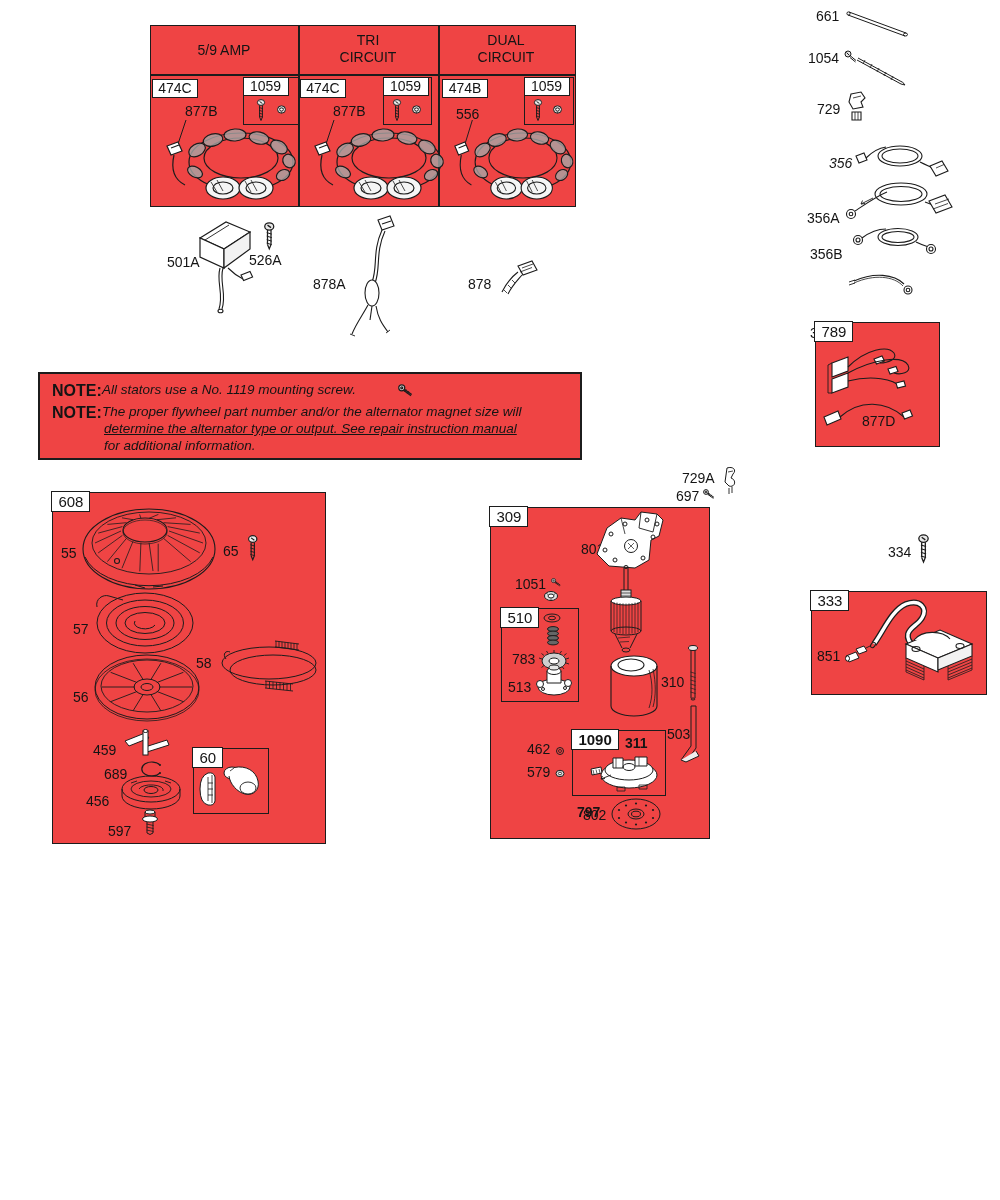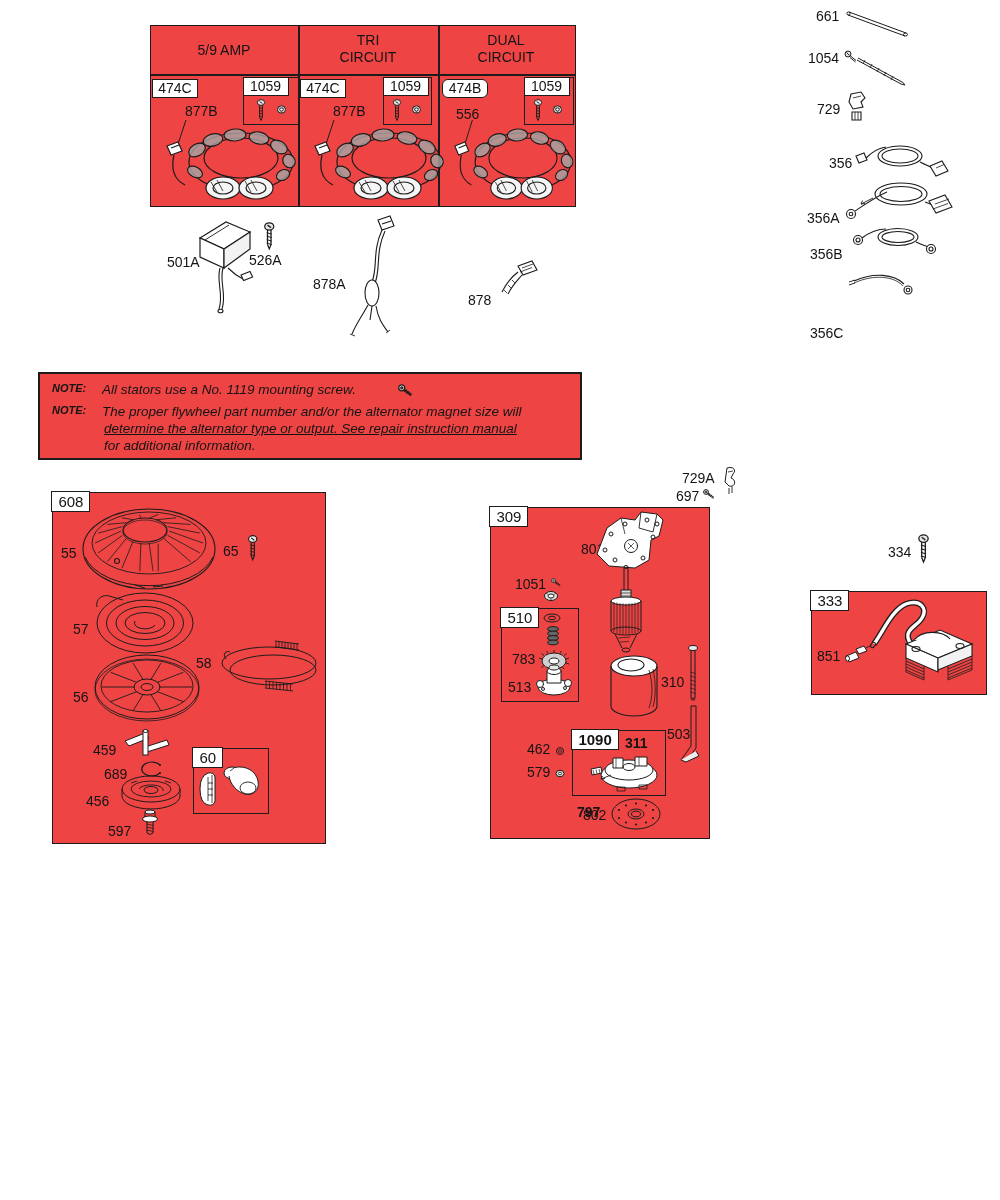--- a/index.html
+++ b/index.html
@@ -7,21 +7,21 @@
           font-family:"Liberation Sans",sans-serif;color:#141414;overflow:hidden;}
   .lbl{position:absolute;font-size:14px;line-height:16px;white-space:nowrap;color:#141414;}
   .frame{position:absolute;border:1.6px solid #1c1c1c;background:#ef4444;}
   .ftag{position:absolute;left:-1.6px;top:-1.6px;border:1.6px solid #1c1c1c;background:#fff;
         font-size:15px;line-height:19px;padding:0 6px;white-space:nowrap;}
   .numbox{position:absolute;border:1.5px solid #1c1c1c;background:#fff;font-size:14px;
           line-height:17px;text-align:center;white-space:nowrap;padding:0 3px;}
   .hdr{position:absolute;font-size:14px;line-height:17px;text-align:center;}
   .vline{position:absolute;width:1.6px;background:#1c1c1c;}
   .hline{position:absolute;height:1.6px;background:#1c1c1c;}
-  .note-lbl{position:absolute;font-size:11px;font-style:italic;font-weight:bold;white-space:nowrap;}
+  .note-lbl{position:absolute;font-size:16px;font-weight:bold;white-space:nowrap;}
   .note-txt{position:absolute;font-size:13.5px;font-style:italic;white-space:nowrap;}
   svg{position:absolute;overflow:visible;}
 </style>
 </head>
 <body>
 
 <div id="canvas">
 
   <svg width="0" height="0" style="position:absolute">
     <defs>
@@ -106,21 +106,21 @@
   </div>
   <span class="lbl" style="left:333px;top:103px;">877B</span>
   <svg style="left:301px;top:100px;" width="144" height="104" viewBox="0 0 144 104">
     <use href="#sym-stator"></use>
   </svg>
 
   <div class="hdr" style="left:438px;top:32px;width:136px;">
     <div>DUAL</div>
     <div>CIRCUIT</div>
   </div>
-  <div class="numbox" style="left:442px;top:79px;width:38px;border-radius:6px;">474B</div>
+  <div class="numbox" style="left:442px;top:79px;width:38px;">474B</div>
   <div class="frame" style="left:524px;top:77px;width:48px;height:46px;border-width:1.5px;">
     <div class="numbox" style="left:-1.5px;top:-1.5px;width:38px;">1059</div>
     <svg style="left:3px;top:21px;" width="44" height="24" viewBox="0 0 44 24">
       <use href="#sym-screw-v" x="5" y="0"></use>
         <use href="#sym-nut" x="25" y="6"></use>
     </svg>
   </div>
   <span class="lbl" style="left:456px;top:106px;">556</span>
   <svg style="left:442px;top:100px;" width="133" height="104" viewBox="0 0 133 104">
     <g transform="scale(0.92,1)">
@@ -157,21 +157,21 @@
       <path d="M34,18 C24,40 30,55 24,70"></path>
       <path d="M37,19 C27,41 33,56 27,71"></path>
       <ellipse cx="24" cy="81" rx="7" ry="13" fill="#fff"></ellipse>
       <path d="M20,93 C14,104 8,112 4,122"></path>
       <path d="M28,94 C30,106 34,112 40,120"></path>
       <path d="M24,94 L22,108"></path>
       <path d="M2,122 l5,2 M38,121 l4,-3" stroke-width="0.9"></path>
     </g>
   </svg>
 
-  <span class="lbl" style="left:468px;top:276px;margin-top:16px;">878</span>
+  <span class="lbl" style="left:468px;top:276px;">878</span>
   <svg style="left:496px;top:258px;" width="46" height="40" viewBox="0 0 46 40">
     <g stroke="#1c1c1c" fill="none" stroke-width="1.1">
       <path d="M22,8 l14,-5 l5,9 l-14,5 z" fill="#fff"></path>
       <path d="M26,10 l11,-4 M24,14 l12,-4.5" stroke-width="0.8"></path>
       <path d="M22,14 C14,20 10,26 6,34"></path>
       <path d="M26,17 C20,24 16,28 12,36"></path>
       <path d="M16,22 l3,3 M12,27 l3,3 M8,32 l3,3" stroke-width="0.8"></path>
     </g>
   </svg>
 
@@ -199,21 +199,21 @@
   <span class="lbl" style="left:817px;top:101px;">729</span>
   <svg style="left:843px;top:90px;" width="26" height="34" viewBox="0 0 26 34">
     <g stroke="#1c1c1c" fill="#fff" stroke-width="1.1">
       <path d="M8,4 l10,-2 l4,6 l-4,4 l2,5 l-10,2 l-4,-7 z"></path>
       <path d="M10,8 l8,-2" stroke-width="0.8"></path>
       <path d="M9,22 h9 v8 h-9 z"></path>
       <path d="M12,22 v8 M15,22 v8" stroke-width="0.8"></path>
     </g>
   </svg>
 
-  <span class="lbl" style="left:829px;top:155px;">356</span>
+  <span class="lbl" style="left:829px;top:155px;font-style:italic;">356</span>
   <svg style="left:852px;top:140px;" width="92" height="38" viewBox="0 0 92 38">
     <g stroke="#1c1c1c" fill="none" stroke-width="1.1">
       <path d="M4,16 l8,-3 l3,7 l-8,3 z" fill="#fff"></path>
       <path d="M14,18 C20,12 27,8 34,7"></path>
       <ellipse cx="48" cy="16" rx="22" ry="10"></ellipse>
       <ellipse cx="48" cy="16" rx="18" ry="7"></ellipse>
       <path d="M68,22 C74,25 79,27 83,29"></path>
       <path d="M78,26 l12,-5 l6,10 l-12,5 z" fill="#fff"></path>
       <path d="M84,28 l8,-3.5" stroke-width="0.8"></path>
     </g>
@@ -252,20 +252,40 @@
   <svg style="left:846px;top:270px;" width="78" height="32" viewBox="0 0 78 32">
     <g stroke="#1c1c1c" fill="none" stroke-width="1.1">
       <path d="M3,12 l6,-2 M3,15 l6,-2" stroke-width="0.9"></path>
       <path d="M8,11 C28,2 48,4 58,14"></path>
       <path d="M8,13 C28,4 48,6 57,16" stroke-width="0.8"></path>
       <circle cx="62" cy="20" r="4" fill="#fff"></circle>
         <circle cx="62" cy="20" r="1.8"></circle>
     </g>
   </svg>
 
+  <div class="frame" style="left:815px;top:322px;width:123px;height:123px;">
+    <div class="ftag">789</div>
+    <svg style="left:0;top:0;" width="123" height="123" viewBox="0 0 123 123">
+      <g stroke="#1c1c1c" fill="none" stroke-width="1.1">
+        <path d="M16,40 l16,-6 v14 l-16,6 z" fill="#fff"></path>
+        <path d="M16,56 l16,-6 v14 l-16,6 z" fill="#fff"></path>
+        <path d="M16,40 l-4,2 v28 l4,0" stroke-width="0.9"></path>
+        <path d="M32,44 C50,26 72,22 78,30 C82,36 72,40 64,40"></path>
+        <path d="M58,36 l8,-3 l2.5,5 l-8,3 z" fill="#fff"></path>
+        <path d="M32,50 C58,36 86,32 92,42 C96,50 84,52 78,50"></path>
+        <path d="M72,46 l8,-2.5 l2,5 l-8,2.5 z" fill="#fff"></path>
+        <path d="M32,58 C56,52 78,56 84,64"></path>
+        <path d="M80,60 l8,-2 l1.5,5 l-8,2 z" fill="#fff"></path>
+        <path d="M8,94 l14,-6 l3,8 l-14,6 z" fill="#fff"></path>
+        <path d="M24,94 C44,76 70,78 88,94"></path>
+        <path d="M86,90 l8,-3 l2.5,6 l-8,3 z" fill="#fff"></path>
+      </g>
+    </svg>
+    <span class="lbl" style="left:46px;top:90px;">877D</span>
+  </div>
 
   <div class="frame" style="left:38px;top:372px;width:540px;height:84px;border-width:2px;">
     <span class="note-lbl" style="left:12px;top:8px;">NOTE:</span>
     <span class="note-txt" style="left:62px;top:8px;">All stators use a No. 1119 mounting screw.</span>
     <svg style="left:358px;top:10px;" width="18" height="14" viewBox="0 0 18 14">
       <use href="#sym-screw-diag" transform="scale(1.25)"></use>
     </svg>
     <span class="note-lbl" style="left:12px;top:30px;">NOTE:</span>
     <span class="note-txt" style="left:62px;top:30px;">The proper flywheel part number and/or the alternator magnet size will</span>
     <span class="note-txt" style="left:64px;top:47px;text-decoration:underline;">determine the alternator type or output. See repair instruction manual</span>

